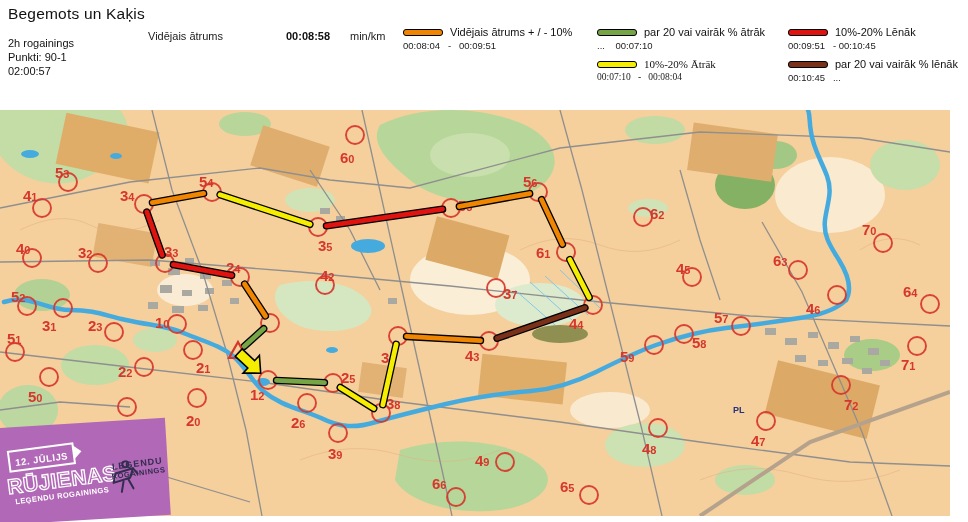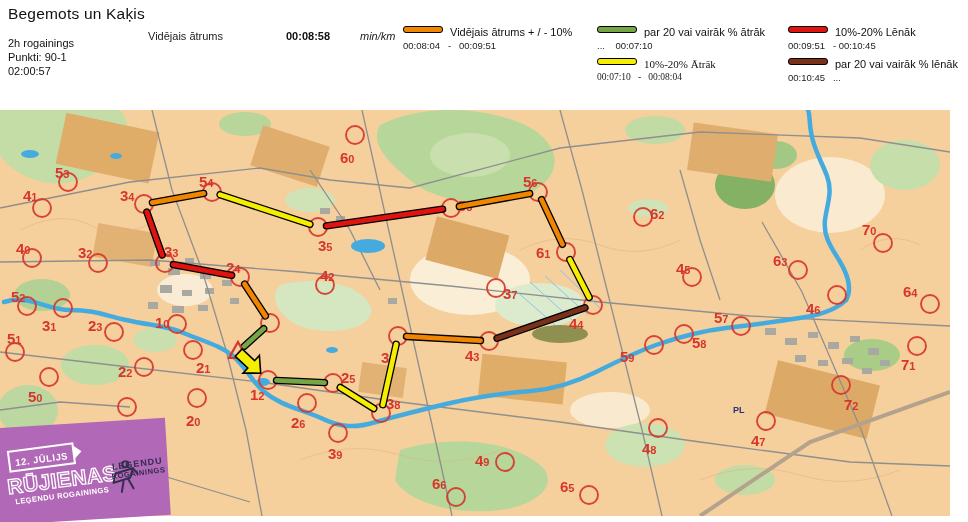--- a/index.html
+++ b/index.html
@@ -5,24 +5,24 @@
   html,body{margin:0;padding:0;}
   body{
     width:968px;height:522px;position:relative;overflow:hidden;
     background:#ffffff;font-family:"Liberation Sans",sans-serif;color:#111;
   }
   .page-title{position:absolute;left:8px;top:5px;font-size:15.5px;font-weight:normal;letter-spacing:0.2px;}
   .info-left{position:absolute;left:8px;top:36px;font-size:11px;font-weight:normal;line-height:14px;}
   .stats{position:absolute;left:148px;top:29px;font-size:11px;}
   .stat-row{display:flex;height:13.5px;align-items:center;gap:16px;}
   .stat-label{width:122px;color:#222;}
-  .stat-value{width:44px;text-align:right;font-weight:bold;}
-  .stat-unit{margin-left:14px;color:#222;font-style:italic;}
+  .stat-value{width:20px;text-align:right;font-weight:bold;}
+  .stat-unit{margin-left:28px;color:#222;}
   .legend-item{position:absolute;font-size:11px;}
-  .legend-row{display:flex;align-items:flex-start;gap:7px;}
+  .legend-row{display:flex;align-items:center;gap:7px;}
   .swatch{width:38px;height:5px;border:1px solid #000;border-radius:3px;flex:0 0 auto;}
   .legend-range{font-size:9.5px;margin-top:2px;white-space:pre;color:#222;}
   #map{position:absolute;left:0;top:110px;width:950px;height:406px;}
   #map svg{position:absolute;left:0;top:0;}
   
   .banner{
     position:absolute;left:-4px;top:313px;width:172px;height:97px;
     background:#b168b6;transform:rotate(-3.5deg);display:flex;align-items:center;
   }
   .banner-inner{transform:rotate(-4deg);margin-left:10px;width:104px;}

